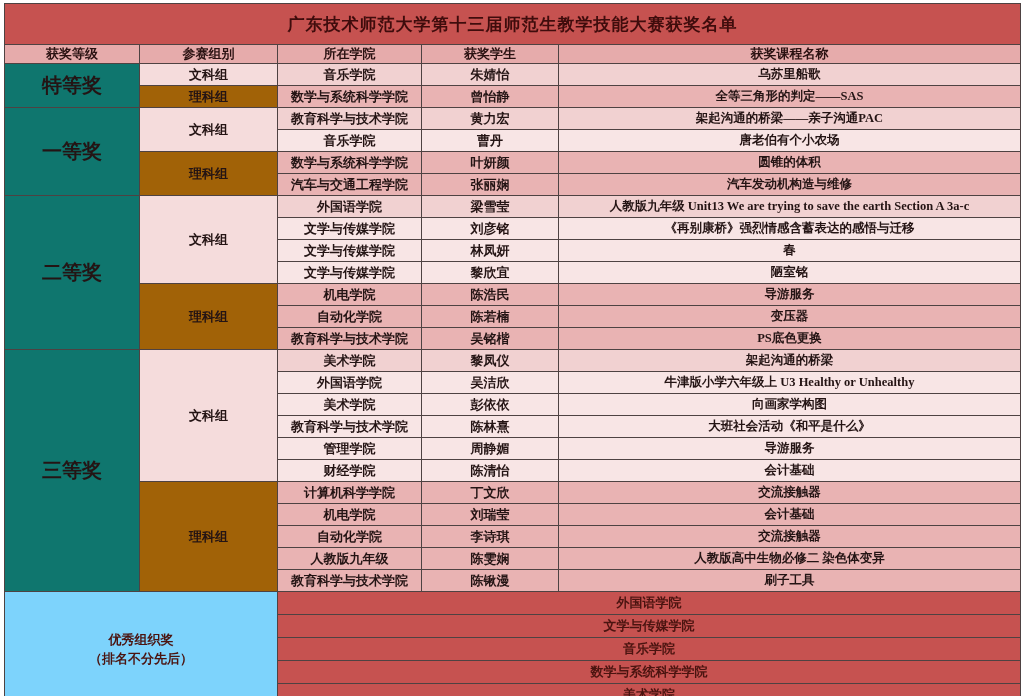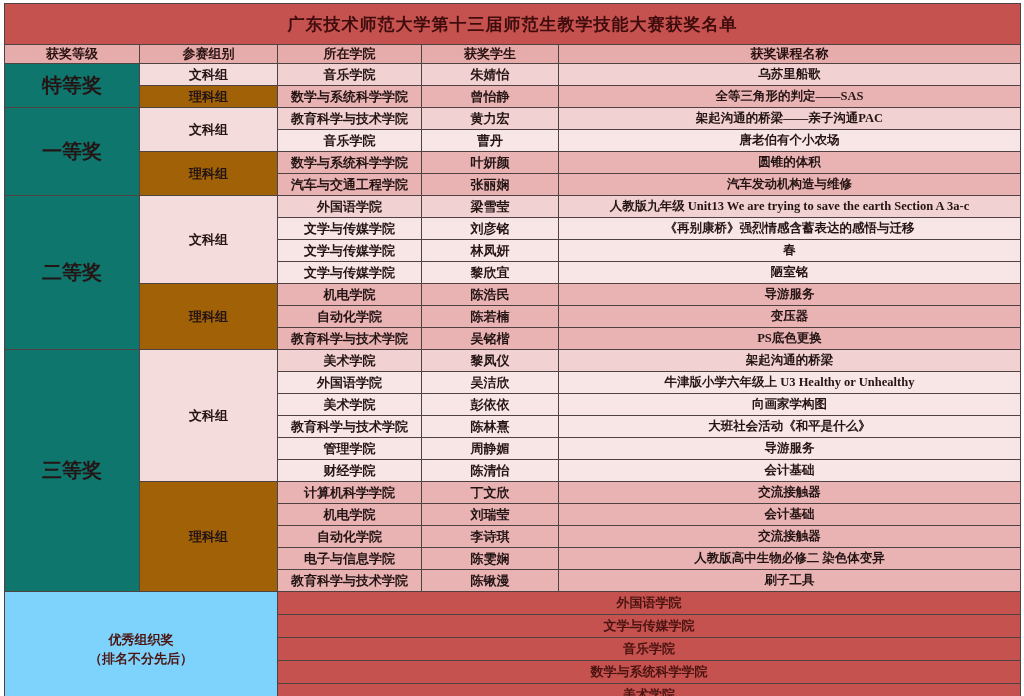--- a/index.html
+++ b/index.html
@@ -180,21 +180,21 @@
     <td class="sci">机电学院</td>
     <td class="sci">刘瑞莹</td>
     <td class="sci course">会计基础</td>
   </tr>
   <tr class="r-data">
     <td class="sci">自动化学院</td>
     <td class="sci">李诗琪</td>
     <td class="sci course">交流接触器</td>
   </tr>
   <tr class="r-data">
-    <td class="sci">电子与信息学院</td>
+    <td class="sci">人教版九年级</td>
     <td class="sci">陈雯娴</td>
     <td class="sci course">人教版高中生物必修二 染色体变异</td>
   </tr>
   <tr class="r-data">
     <td class="sci">教育科学与技术学院</td>
     <td class="sci">陈锹漫</td>
     <td class="sci course">刷子工具</td>
   </tr>
 
   <tr class="r-org">

